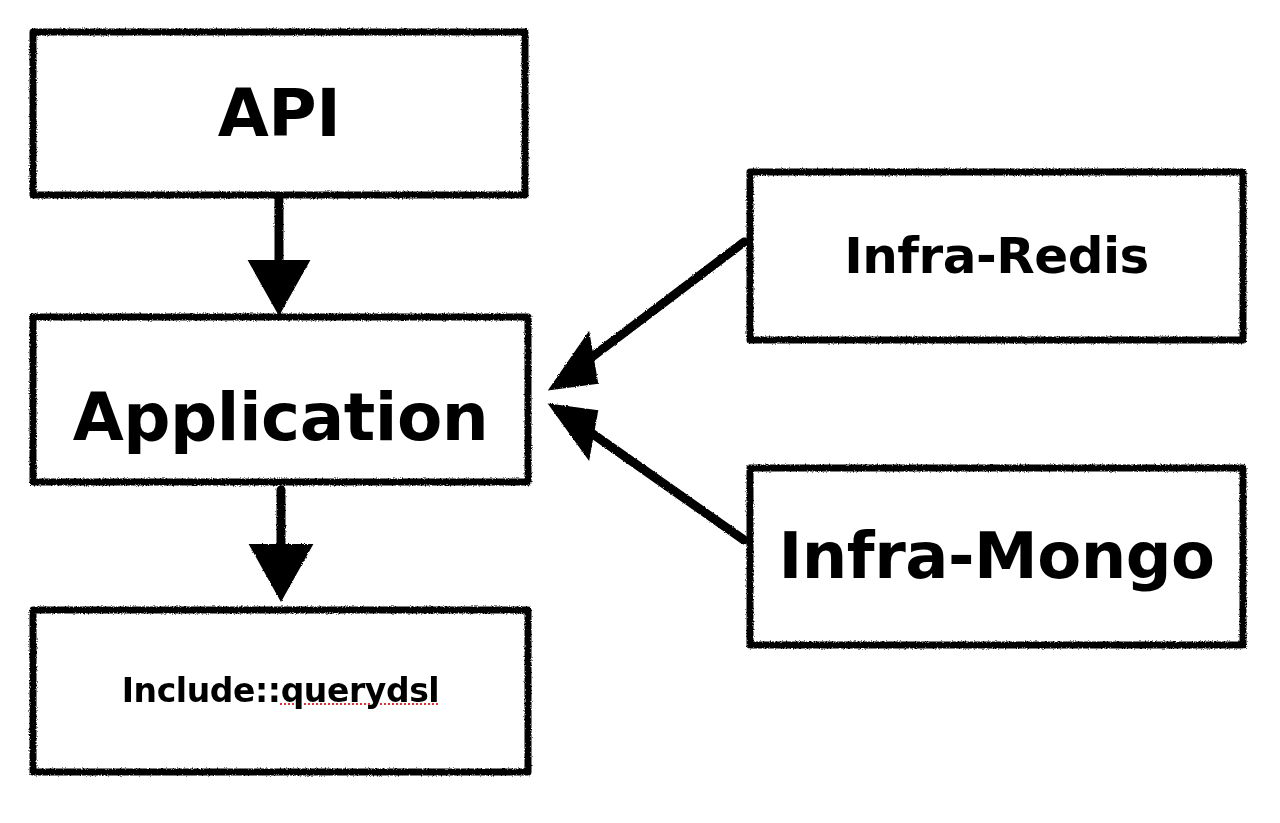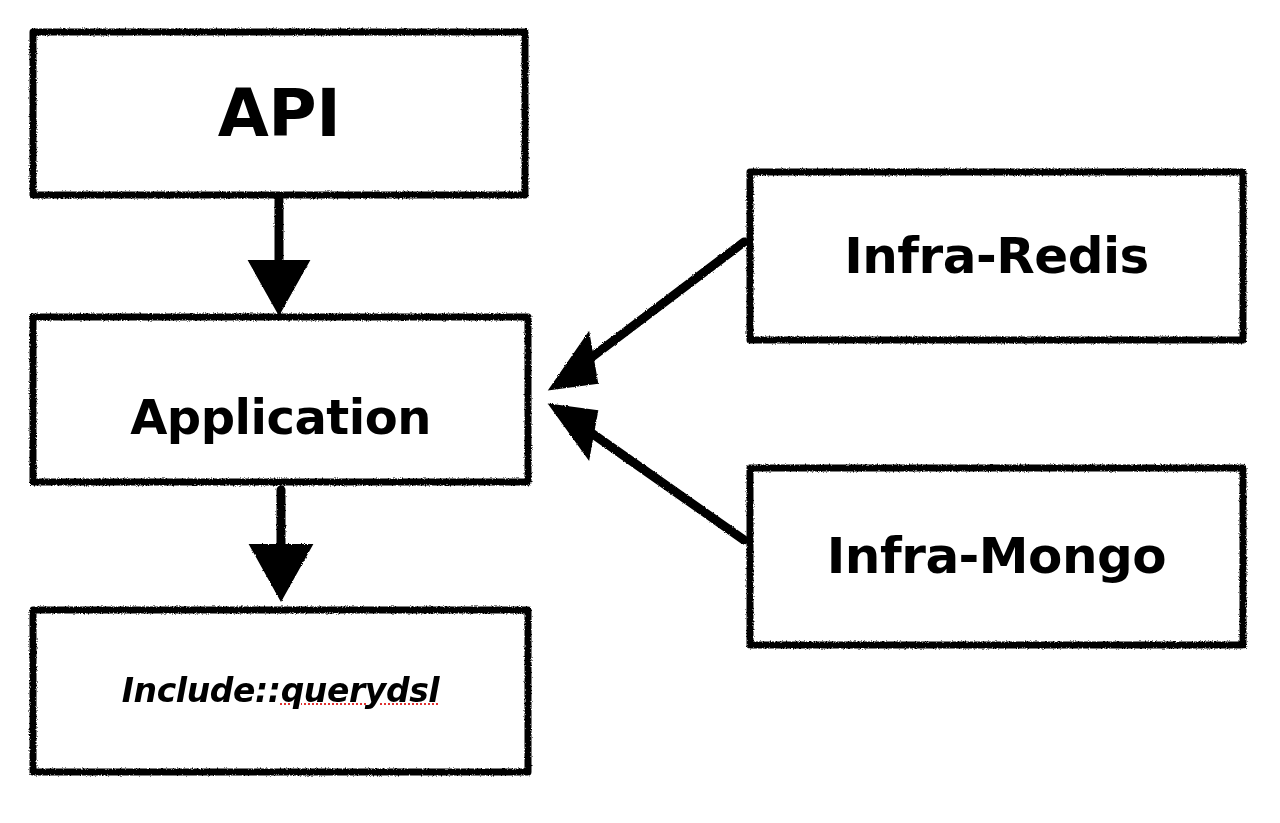--- a/index.html
+++ b/index.html
@@ -50,44 +50,43 @@
     white-space: nowrap;
   }
 
   .node-sublabel {
     font-family: "DejaVu Sans", "Liberation Sans", sans-serif;
     font-weight: bold;
     color: #000000;
     letter-spacing: -0.4px;
     line-height: 1.05;
     white-space: nowrap;
-    font-style: italic;
   }
 
   .spellcheck {
     text-decoration: underline;
     text-decoration-style: dotted;
     text-decoration-color: #e03030;
     text-decoration-thickness: 2px;
     text-underline-offset: 2px;
   }
 
   
   #node-api        { left: 33px;  top: 32px;  width: 492px; height: 163px; }
   #node-application{ left: 33px;  top: 317px; width: 495px; height: 165px; }
   #node-domain     { left: 33px;  top: 610px; width: 495px; height: 162px; }
   #node-infra-redis{ left: 750px; top: 172px; width: 493px; height: 168px; }
   #node-infra-mongo{ left: 750px; top: 468px; width: 493px; height: 177px; }
 
   #node-api .node-label         { font-size: 66px; }
-  #node-application .node-label { font-size: 48px; margin-top: 36px; }
+  #node-application .node-label { font-size: 66px; margin-top: 36px; }
   #node-domain .node-label      { font-size: 60px; margin-top: -8px; }
   #node-domain .node-sublabel   { font-size: 33px; }
   #node-infra-redis .node-label { font-size: 50px; }
-  #node-infra-mongo .node-label { font-size: 50px; }
+  #node-infra-mongo .node-label { font-size: 64px; }
 </style>
 </head>
 <body>
 
 <div id="diagram-canvas">
 
   <svg id="sketch-layer" viewBox="0 0 1280 823" width="1280" height="823" xmlns="http://www.w3.org/2000/svg">
     <defs>
       <filter id="roughen" x="-12%" y="-12%" width="124%" height="124%">
         <feTurbulence type="fractalNoise" baseFrequency="0.75" numOctaves="4" seed="7" result="noise"></feTurbulence>

